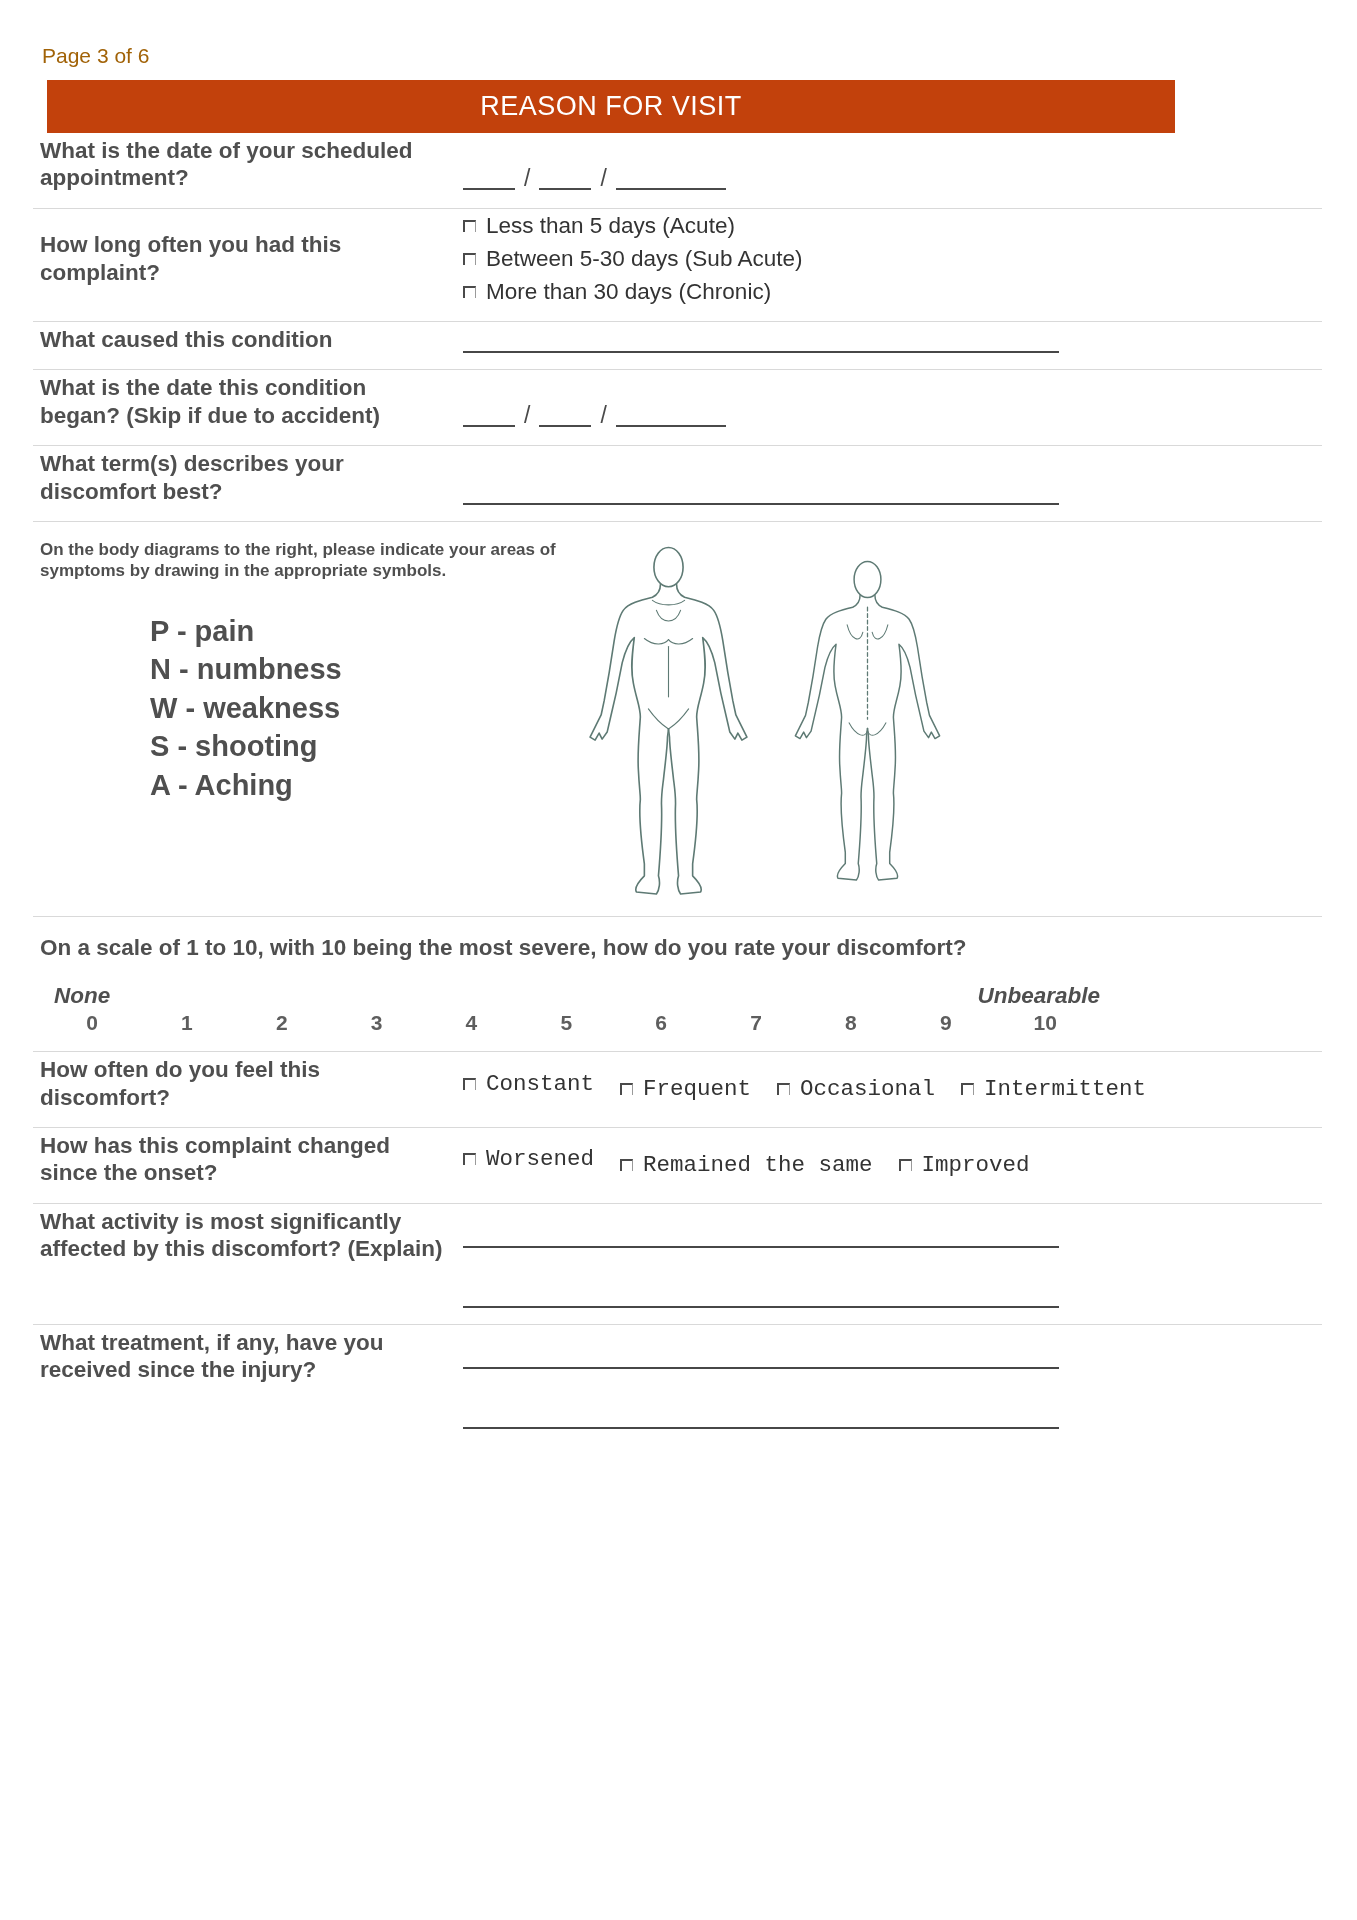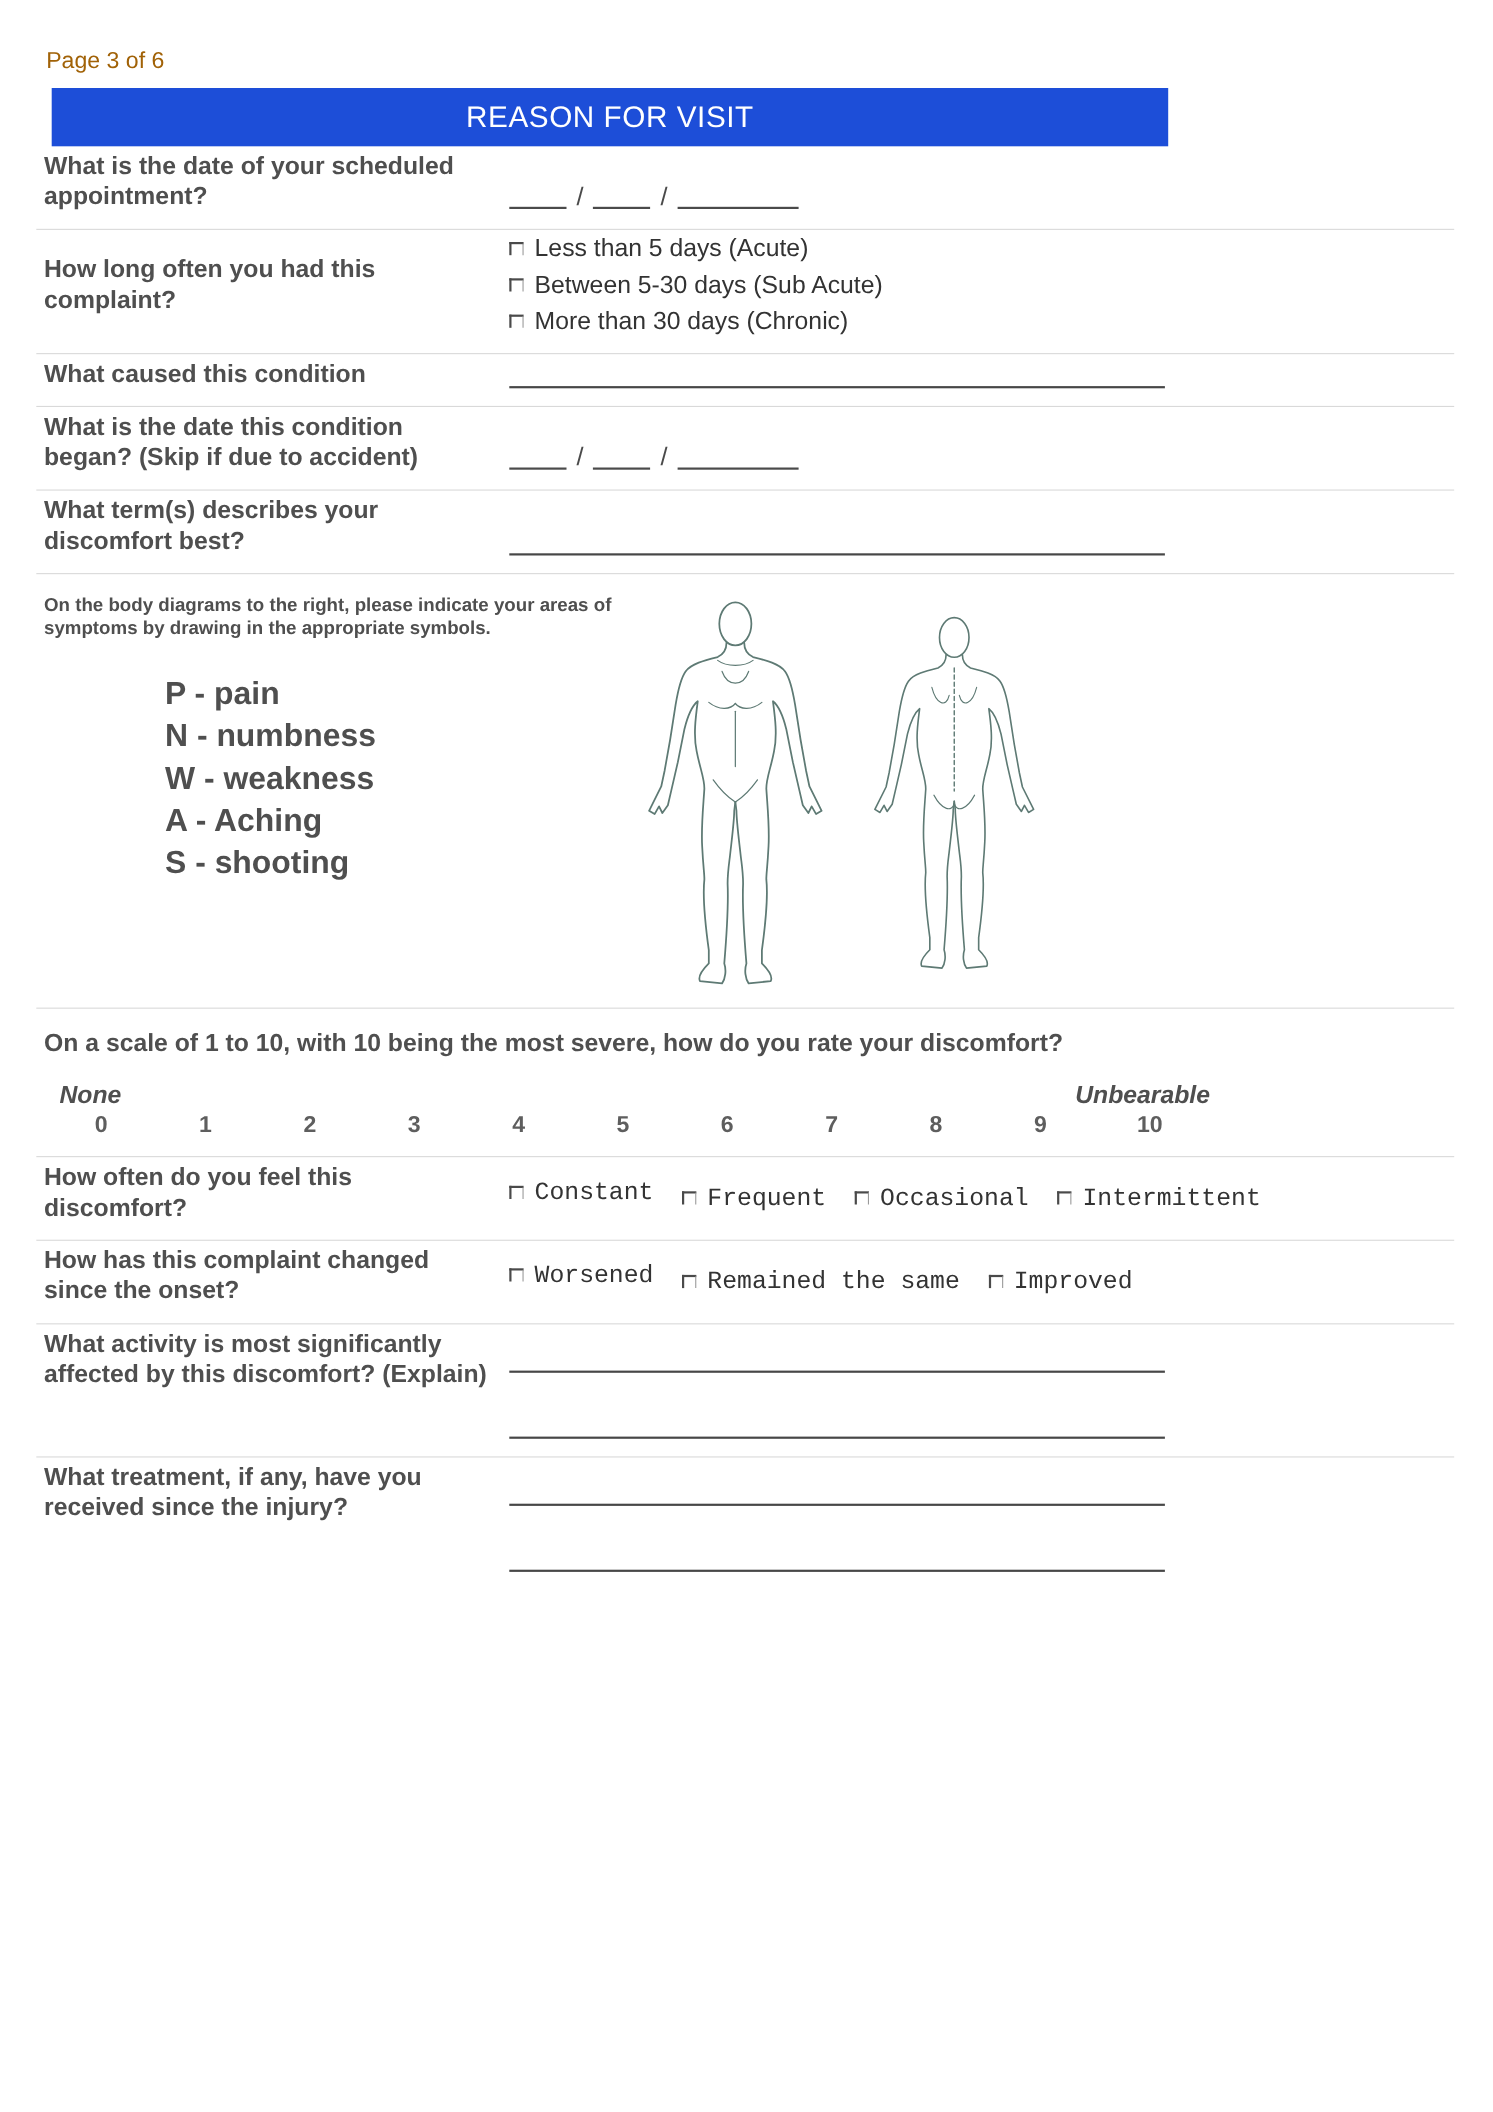--- a/index.html
+++ b/index.html
@@ -9,22 +9,22 @@
     background: #ffffff;
     font-family: "Liberation Sans", sans-serif;
     color: #3c3c3c;
   }
   .content { padding: 44px 35px 0 33px; }
 
   .page-indicator {
     color: #a16207; font-size: 21px; margin: 0 0 12px 9px;
   }
   .header-bar {
-    background: #1d4ed8; color: #ffffff;
-    width: 1015px; height: 53px; margin-left: 14px;
+    background: #c2410c; color: #ffffff;
+    width: 1128px; height: 53px; margin-left: 14px;
     display: flex; align-items: center; justify-content: center;
     font-size: 27px; letter-spacing: 0.5px;
   }
 
   .row {
     display: flex; border-bottom: 1px solid #d9d9d9;
     padding: 4px 0 16px 7px;
   }
   .row.last { border-bottom: none; }
   .qcol {
@@ -158,22 +158,22 @@
     </div>
   </div>
 
   <div class="body-row">
     <div class="body-left">
       <div class="body-q">On the body diagrams to the right, please indicate your areas of symptoms by drawing in the appropriate symbols.</div>
       <div class="legend">
         <div>P - pain</div>
         <div>N - numbness</div>
         <div>W - weakness</div>
+        <div>S - shooting</div>
         <div>A - Aching</div>
-        <div>S - shooting</div>
       </div>
     </div>
     <div class="figures">
       <svg class="figure" width="205" height="362" viewBox="0 0 200 360" xmlns="http://www.w3.org/2000/svg" xmlns:xlink="http://www.w3.org/1999/xlink">
         <g fill="none" stroke="#5e7a74" stroke-width="1.6" stroke-linecap="round" stroke-linejoin="round">
           <ellipse cx="100" cy="27" rx="14.5" ry="19.5"></ellipse>
           <path id="hf" d="M92,44 C92,50 90,54 84,57 C72,60 60,63 55,70 C50,77 48,88 46,100 L41,132 L36,160 L33,174 L22,196 L27,199 L31,192 L34,198 L39,191 L42,178 L48,152 L54,122 C57,110 61,101 66,97 C64,112 62,128 65,142 C68,158 72,166 72,176 C71,192 69,210 70,228 C71,248 72,252 72,258 C70,276 73,300 76,322 L76,334 C70,340 66,346 68,350 L88,352 C91,348 92,340 90,334 C92,310 94,285 93,262 C93,252 94,246 95,238 C97,220 99,205 99,196 L100,188"></path>
           <use href="#hf" xlink:href="#hf" transform="translate(200,0) scale(-1,1)"></use>
           <path d="M84,60 C92,66 108,66 116,60" stroke-width="1.1"></path>
           <path d="M88,70 C93,84 107,84 112,70" stroke-width="1.1"></path>

